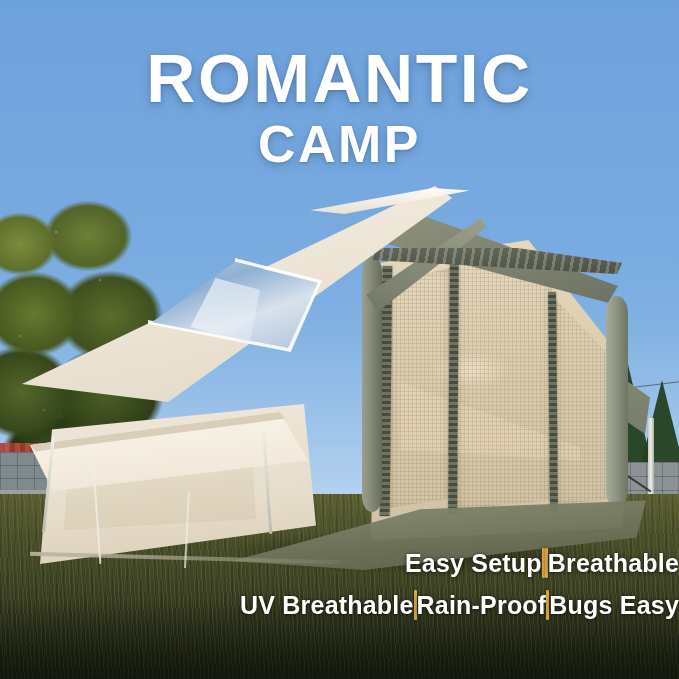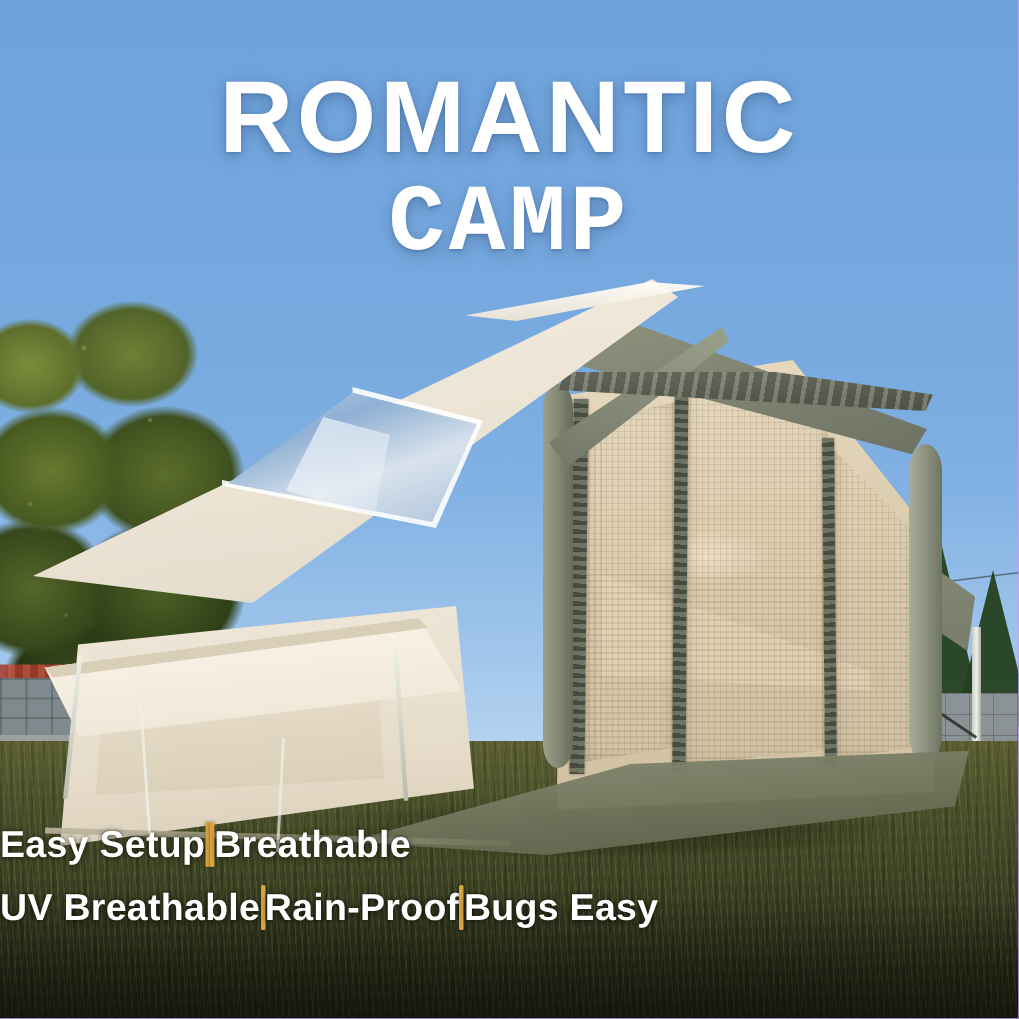--- a/index.html
+++ b/index.html
@@ -3,21 +3,21 @@
 <meta charset="utf-8">
 <style>
   * { margin:0; padding:0; box-sizing:border-box; }
   html,body { background:#fff; }
   body { font-family:"Liberation Sans", sans-serif; }
 
   .poster{
     position:relative;
     width:679px; height:679px;
     overflow:hidden;
-    background:#6d28d9;
+    background:#15803d;
   }
 
   
   .sky{
     position:absolute; left:0; top:0; width:679px; height:560px;
     background:linear-gradient(180deg,#6EA2DC 0%,#79ABE0 45%,#8FBBE7 78%,#A9CBEC 100%);
   }
   .sky-haze{
     position:absolute; left:0; top:330px; width:679px; height:200px;
     background:linear-gradient(180deg,rgba(255,255,255,0) 0%,rgba(255,255,255,.30) 100%);
@@ -94,22 +94,22 @@
     position:absolute; left:0; top:44px; width:679px;
     text-align:center; z-index:6; pointer-events:none;
   }
   .h-line1{
     font-family:"Liberation Sans", sans-serif;
     font-weight:700; font-size:68px; letter-spacing:2.5px;
     color:#FFFFFF; line-height:1;
     text-shadow:0 3px 10px rgba(40,70,110,.38), 0 1px 2px rgba(40,70,110,.30);
   }
   .h-line2{
-    font-family:Liberation Mono, monospace;
-    font-weight:700; font-size:63px; letter-spacing:2.5px;
+    font-family:Liberation Sans, sans-serif;
+    font-weight:700; font-size:52px; letter-spacing:2.5px;
     color:#FFFFFF; line-height:1; margin-top:6px;
     text-shadow:0 3px 10px rgba(40,70,110,.34), 0 1px 2px rgba(40,70,110,.28);
   }
 
   
   .ground{
     position:absolute; left:0; top:494px; width:679px; height:185px;
     background:linear-gradient(180deg,#5C5F33 0%,#4A4F2B 22%,#3B4124 48%,#2A2F1B 76%,#1C2013 100%);
   }
   .grass-tex{
@@ -315,21 +315,21 @@
   .guy-l2{
     left:186px; top:492px; width:2px; height:76px;
     background:rgba(240,240,232,.7); transform:rotate(3deg);
   }
 
   
   .features{
     position:absolute; left:0; top:548px; width:679px; z-index:8;
   }
   .feat-row{
-    display:flex; align-items:center; justify-content:flex-start;
+    display:flex; align-items:center; justify-content:flex-end;
     margin-bottom:12px;
   }
   .feat{
     font-family:"Liberation Sans", sans-serif;
     font-weight:700; font-size:25px; color:#FFFFFF;
     letter-spacing:.2px;
     text-shadow:0 1px 5px rgba(0,0,0,.55), 0 0 2px rgba(0,0,0,.45);
     white-space:nowrap;
   }
   .divider{

